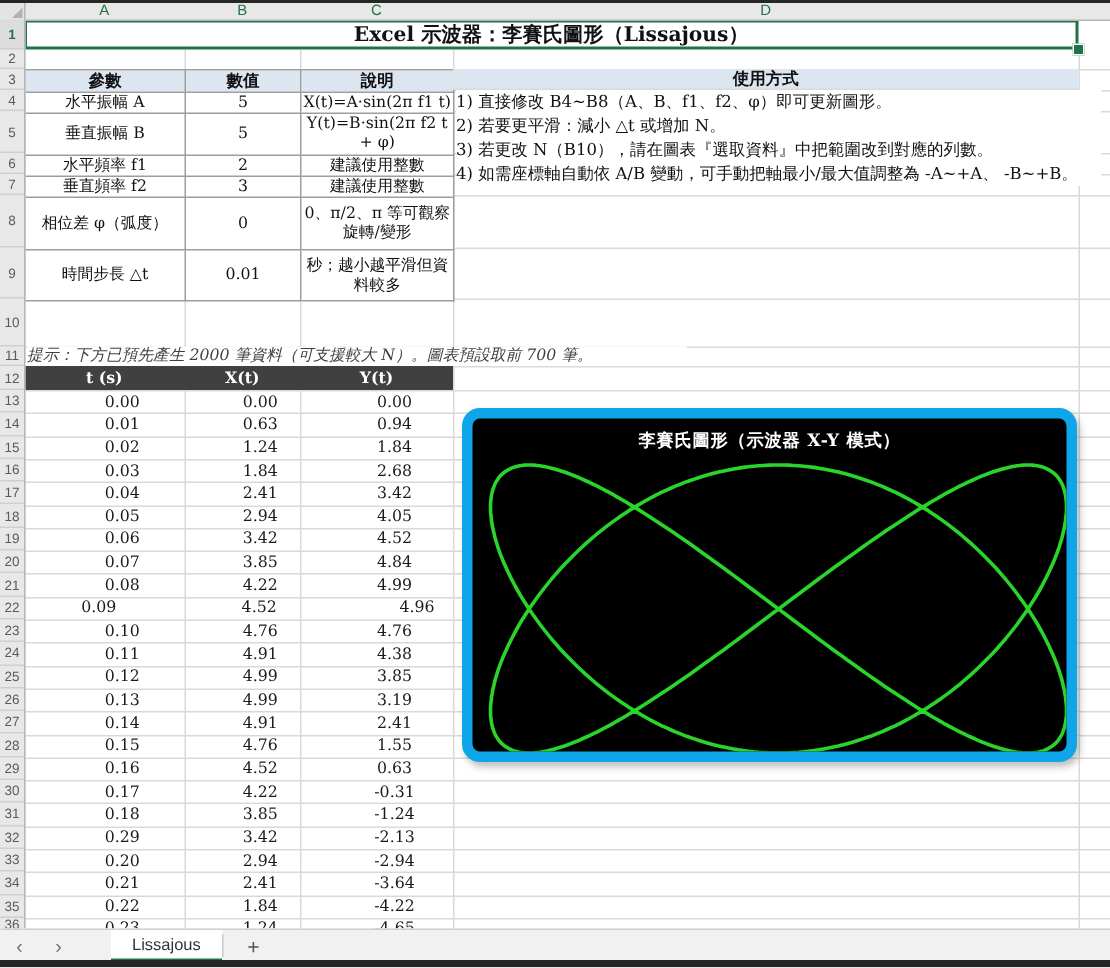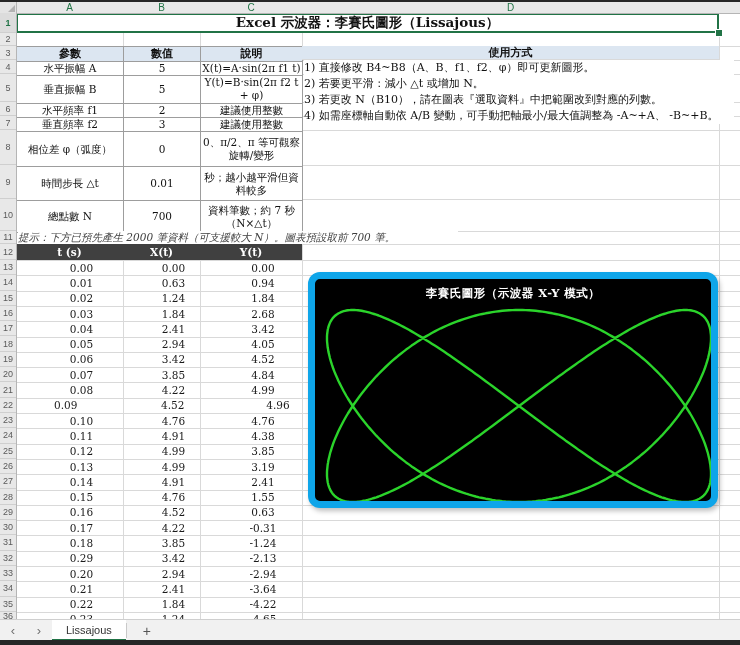--- a/index.html
+++ b/index.html
@@ -65,21 +65,21 @@
       box-shadow:2px 3px 5px rgba(0,0,0,0.25);overflow:hidden;}
   #chart-title{position:absolute;left:0;top:7px;width:100%;text-align:center;
       color:#fff;font-weight:bold;font-size:11.5px;letter-spacing:.5px;}
   #chart-svg{position:absolute;left:0;top:0;}
   
   #tabbar{left:0;top:619px;width:740px;height:21px;background:#f1f1f1;
       border-top:1px solid #cfcfcf;z-index:9;display:flex;align-items:stretch;
       font-family:"Liberation Sans",sans-serif;}
   .nav-arrow{width:26px;display:flex;align-items:center;justify-content:center;
       color:#707070;font-size:13px;}
-  #tab-active{padding:0 14px;background:#fff;display:flex;
+  #tab-active{margin-left:22px;padding:0 14px;background:#fff;display:flex;
       align-items:center;border-bottom:2px solid #217346;box-sizing:border-box;
       font-size:11px;color:#333;}
   #tab-sep{width:1px;background:#c9c9c9;margin:3px 0;}
   #add-sheet{width:40px;display:flex;align-items:center;justify-content:center;
       color:#555;font-size:14px;}
   #bottom-strip{left:0;top:640px;width:740px;height:5px;background:#262626;z-index:9;}
 </style>
 </head>
 <body>
 
@@ -212,25 +212,20 @@
         <tr>
           <td style="width: 107px; height: 35px;">相位差 φ（弧度）</td>
           <td style="width: 77px; height: 35px;">0</td>
           <td style="width: 102px; height: 35px;">0、π/2、π 等可觀察旋轉/變形</td>
         </tr>
         <tr>
           <td style="width: 107px; height: 34px;">時間步長 △t</td>
           <td style="width: 77px; height: 34px;">0.01</td>
           <td style="width: 102px; height: 34px;">秒；越小越平滑但資料較多</td>
         </tr>
-        <tr>
-          <td style="width: 107px; height: 32px;">總點數 N</td>
-          <td style="width: 77px; height: 32px;">700</td>
-          <td style="width: 102px; height: 32px;">資料筆數；約 7 秒（N×△t）</td>
-        </tr>
       </tbody>
   </table>
 
   <div id="usage-header" class="abs">
     <span>使用方式</span>
   </div>
   <div id="usage-lines" class="abs">
       <div class="usage-line">1) 直接修改 B4~B8（A、B、f1、f2、φ）即可更新圖形。</div>
       <div class="usage-line">2) 若要更平滑：減小 △t 或增加 N。</div>
       <div class="usage-line">3) 若更改 N（B10），請在圖表『選取資料』中把範圍改到對應的列數。</div>

